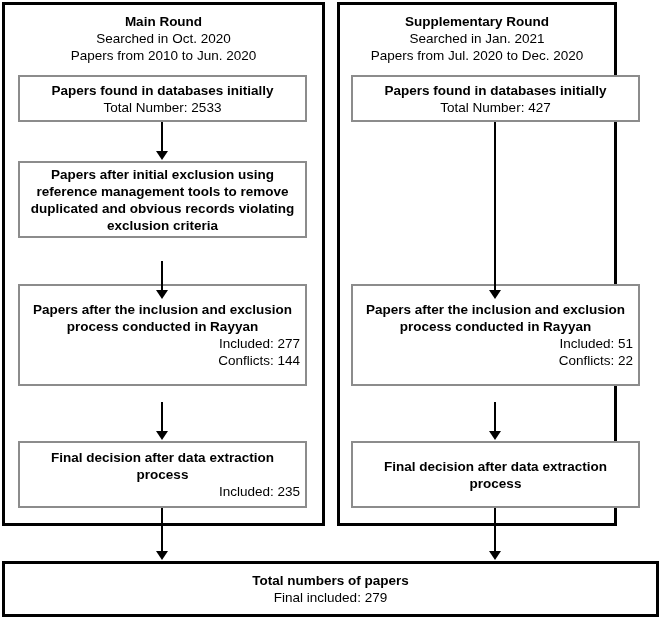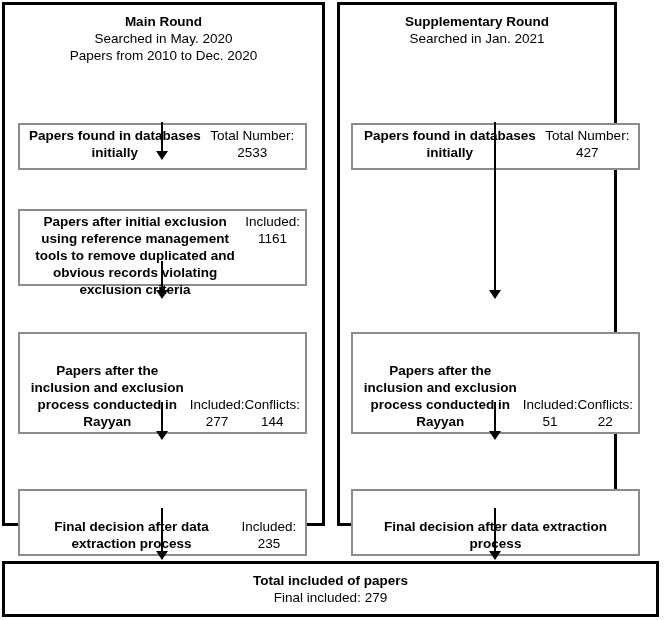--- a/index.html
+++ b/index.html
@@ -16,22 +16,22 @@
   #panel-main { left:2px; width:323px;padding-left:32px; }
   #panel-supp { left:337px; width:280px;text-decoration:underline; }
   .panel-header {
     position:absolute; top:8px; left:0; right:0;
     text-align:center;
   }
   .panel-title { font-weight:bold; }
   .fbox {
     position:absolute; width:289px; box-sizing:border-box;
     border:2px solid #8c8c8c; background:#fff;
-    display:flex; flex-direction:row; justify-content:center;
-    text-align:center; padding:2px 5px;margin-top:48px;
+    display:flex; flex-direction:column; justify-content:center;
+    text-align:center; padding:2px 5px;
   }
   .fbox .box-title { font-weight:bold; }
   #panel-main .fbox { left:13px; }
   #panel-supp .fbox { left:11px; }
   .b-top1   { top:70px;  height:47px; }
   .b-excl   { top:156px; height:77px; }
   .b-rayyan { top:279px; height:102px;align-items:flex-end; }
   .b-final  { top:436px; height:67px;align-items:flex-end; }
   .arrow {
     position:absolute; width:2px; background:#000; z-index:5;
@@ -59,50 +59,50 @@
   #total-box .box-title { font-weight:bold; }
 </style>
 </head>
 <body>
 
 <div>
 
   <div class="panel" id="panel-main">
     <div class="panel-header">
       <div class="panel-title">Main Round</div>
-      <div>Searched in May. 2020</div>
-      <div>Papers from 2010 to Dec. 2020</div>
+      <div>Searched in Oct. 2020</div>
+      <div>Papers from 2010 to Jun. 2020</div>
     </div>
 
     <div class="fbox b-top1">
       <div class="box-title">Papers found in databases initially</div>
       <div class="box-stat">Total Number: 2533</div>
     </div>
 
     <div class="fbox b-excl">
       <div class="box-title">Papers after initial exclusion using reference management tools to remove duplicated and obvious records violating exclusion criteria</div>
-      <div class="box-stat">Included: 1161</div>
     </div>
 
     <div class="fbox b-rayyan">
       <div class="box-title">Papers after the inclusion and exclusion process conducted in Rayyan</div>
       <div class="box-stat">Included: 277</div>
       <div class="box-stat">Conflicts: 144</div>
     </div>
 
     <div class="fbox b-final">
       <div class="box-title">Final decision after data extraction process</div>
       <div class="box-stat">Included: 235</div>
     </div>
   </div>
 
   <div class="panel" id="panel-supp">
     <div class="panel-header">
       <div class="panel-title">Supplementary Round</div>
       <div>Searched in Jan. 2021</div>
+      <div>Papers from Jul. 2020 to Dec. 2020</div>
     </div>
 
     <div class="fbox b-top1">
       <div class="box-title">Papers found in databases initially</div>
       <div class="box-stat">Total Number: 427</div>
     </div>
 
     <div class="fbox b-rayyan">
       <div class="box-title">Papers after the inclusion and exclusion process conducted in Rayyan</div>
       <div class="box-stat">Included: 51</div>
@@ -116,17 +116,17 @@
 
   <div class="arrow ax-main a-1"></div>
   <div class="arrow ax-main a-2"></div>
   <div class="arrow ax-main a-3"></div>
   <div class="arrow ax-main a-4"></div>
   <div class="arrow ax-supp a-long"></div>
   <div class="arrow ax-supp a-3"></div>
   <div class="arrow ax-supp a-4"></div>
 
   <div id="total-box">
-    <div class="box-title">Total included of papers</div>
+    <div class="box-title">Total numbers of papers</div>
     <div class="box-stat">Final included: 279</div>
   </div>
 
 </div>
 
 </body></html>

